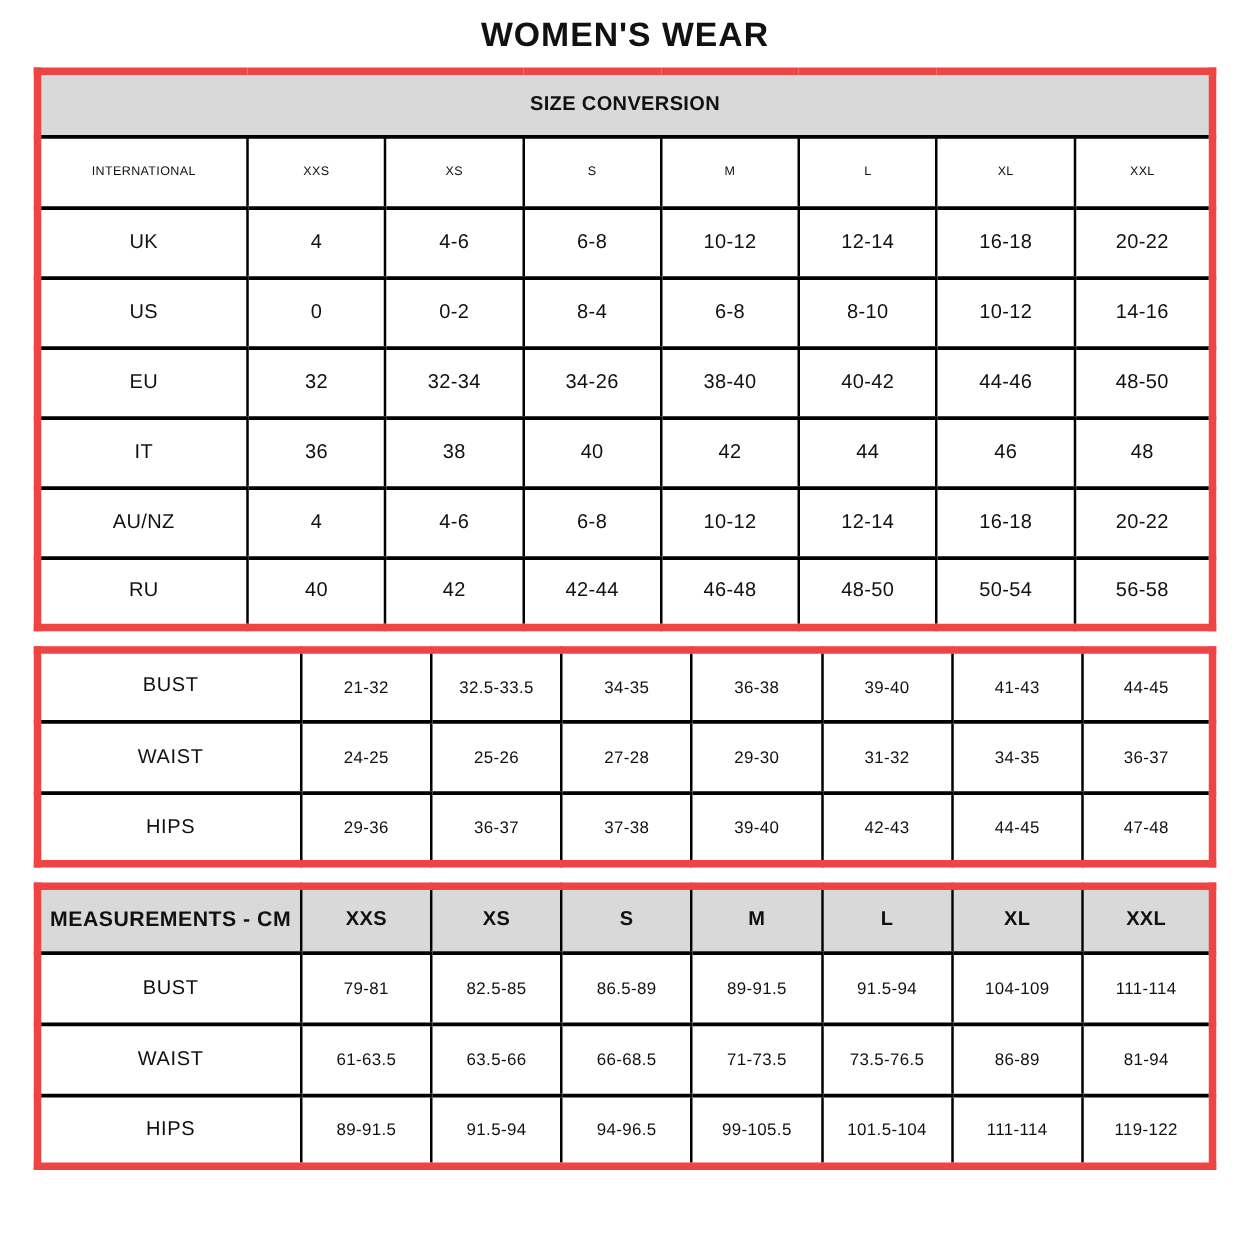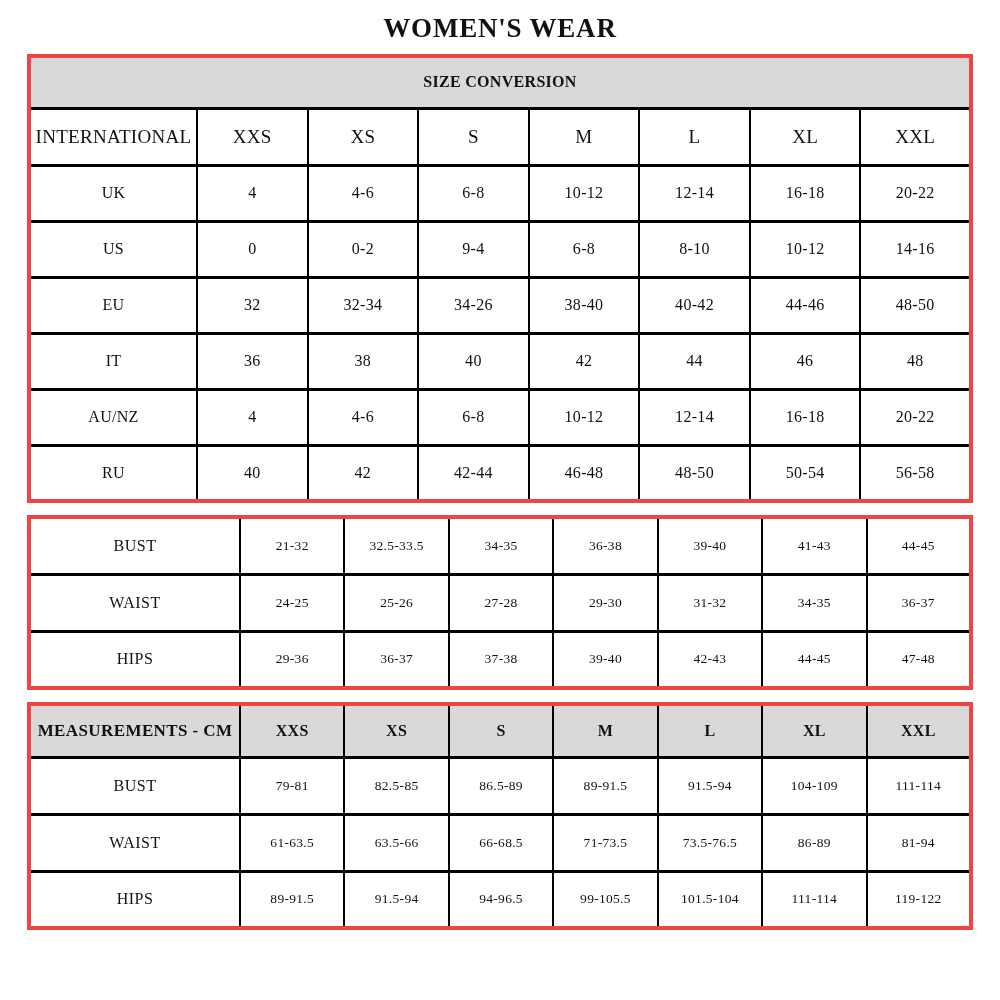--- a/index.html
+++ b/index.html
@@ -2,34 +2,34 @@
 <html><head>
 <meta charset="utf-8">
 <style>
   * { box-sizing: border-box; }
   html, body { margin: 0; padding: 0; background: #ffffff; }
   body {
     width: 1000px; height: 1000px;
     font-family: "Liberation Sans", sans-serif;
     color: #111111;
   }
-  .page { width: 946px; margin: 0 auto; font-family: Liberation Serif, serif; }
+  .page { width: 946px; margin: 0 auto; }
   h1.page-title {
     text-align: center;
     font-size: 27px;
     font-weight: 700;
     letter-spacing: 0.8px;
     margin: 13px 0 10px 0;
     color: #111111;
   }
   table.size-table {
     width: 100%;
     border-collapse: collapse;
     table-layout: fixed;
-    border: 4px solid #ef4444;
+    border: 6px solid #ef4444;
     margin-bottom: 12px;
   }
   table.size-table td {
     border: 2px solid #000000;
     border-top-width: 3px;
     border-bottom-width: 3px;
     text-align: center;
     vertical-align: middle;
     padding: 0 4px;
     overflow: hidden;
@@ -38,21 +38,21 @@
   }
   td.banner {
     background: #d9d9d9;
     font-weight: 700;
     font-size: 16px;
     letter-spacing: 0.8px;
     height: 52px;
   }
   
   .t1 col.c-first { width: 168px; }
-  .t1 .hrow td { height: 57px; font-size: 19px; font-weight: 400; }
+  .t1 .hrow td { height: 57px; font-size: 10px; font-weight: 400; }
   .t1 .drow td { height: 56px; font-size: 16px; font-weight: 400; }
   
   .t2 col.c-first, .t3 col.c-first { width: 211px; }
   .hrow.gray td {
     background: #d9d9d9;
     font-weight: 700;
     height: 53px;
   }
   .hrow.gray td.corner { font-size: 17px; letter-spacing: 0.4px; }
   .hrow.gray td.size-h { font-size: 16px; }
@@ -92,21 +92,21 @@
           <td class="val">6-8</td>
           <td class="val">10-12</td>
           <td class="val">12-14</td>
           <td class="val">16-18</td>
           <td class="val">20-22</td>
         </tr>
         <tr class="drow">
           <td class="rlabel">US</td>
           <td class="val">0</td>
           <td class="val">0-2</td>
-          <td class="val">9-4</td>
+          <td class="val">8-4</td>
           <td class="val">6-8</td>
           <td class="val">8-10</td>
           <td class="val">10-12</td>
           <td class="val">14-16</td>
         </tr>
         <tr class="drow">
           <td class="rlabel">EU</td>
           <td class="val">32</td>
           <td class="val">32-34</td>
           <td class="val">34-26</td>

